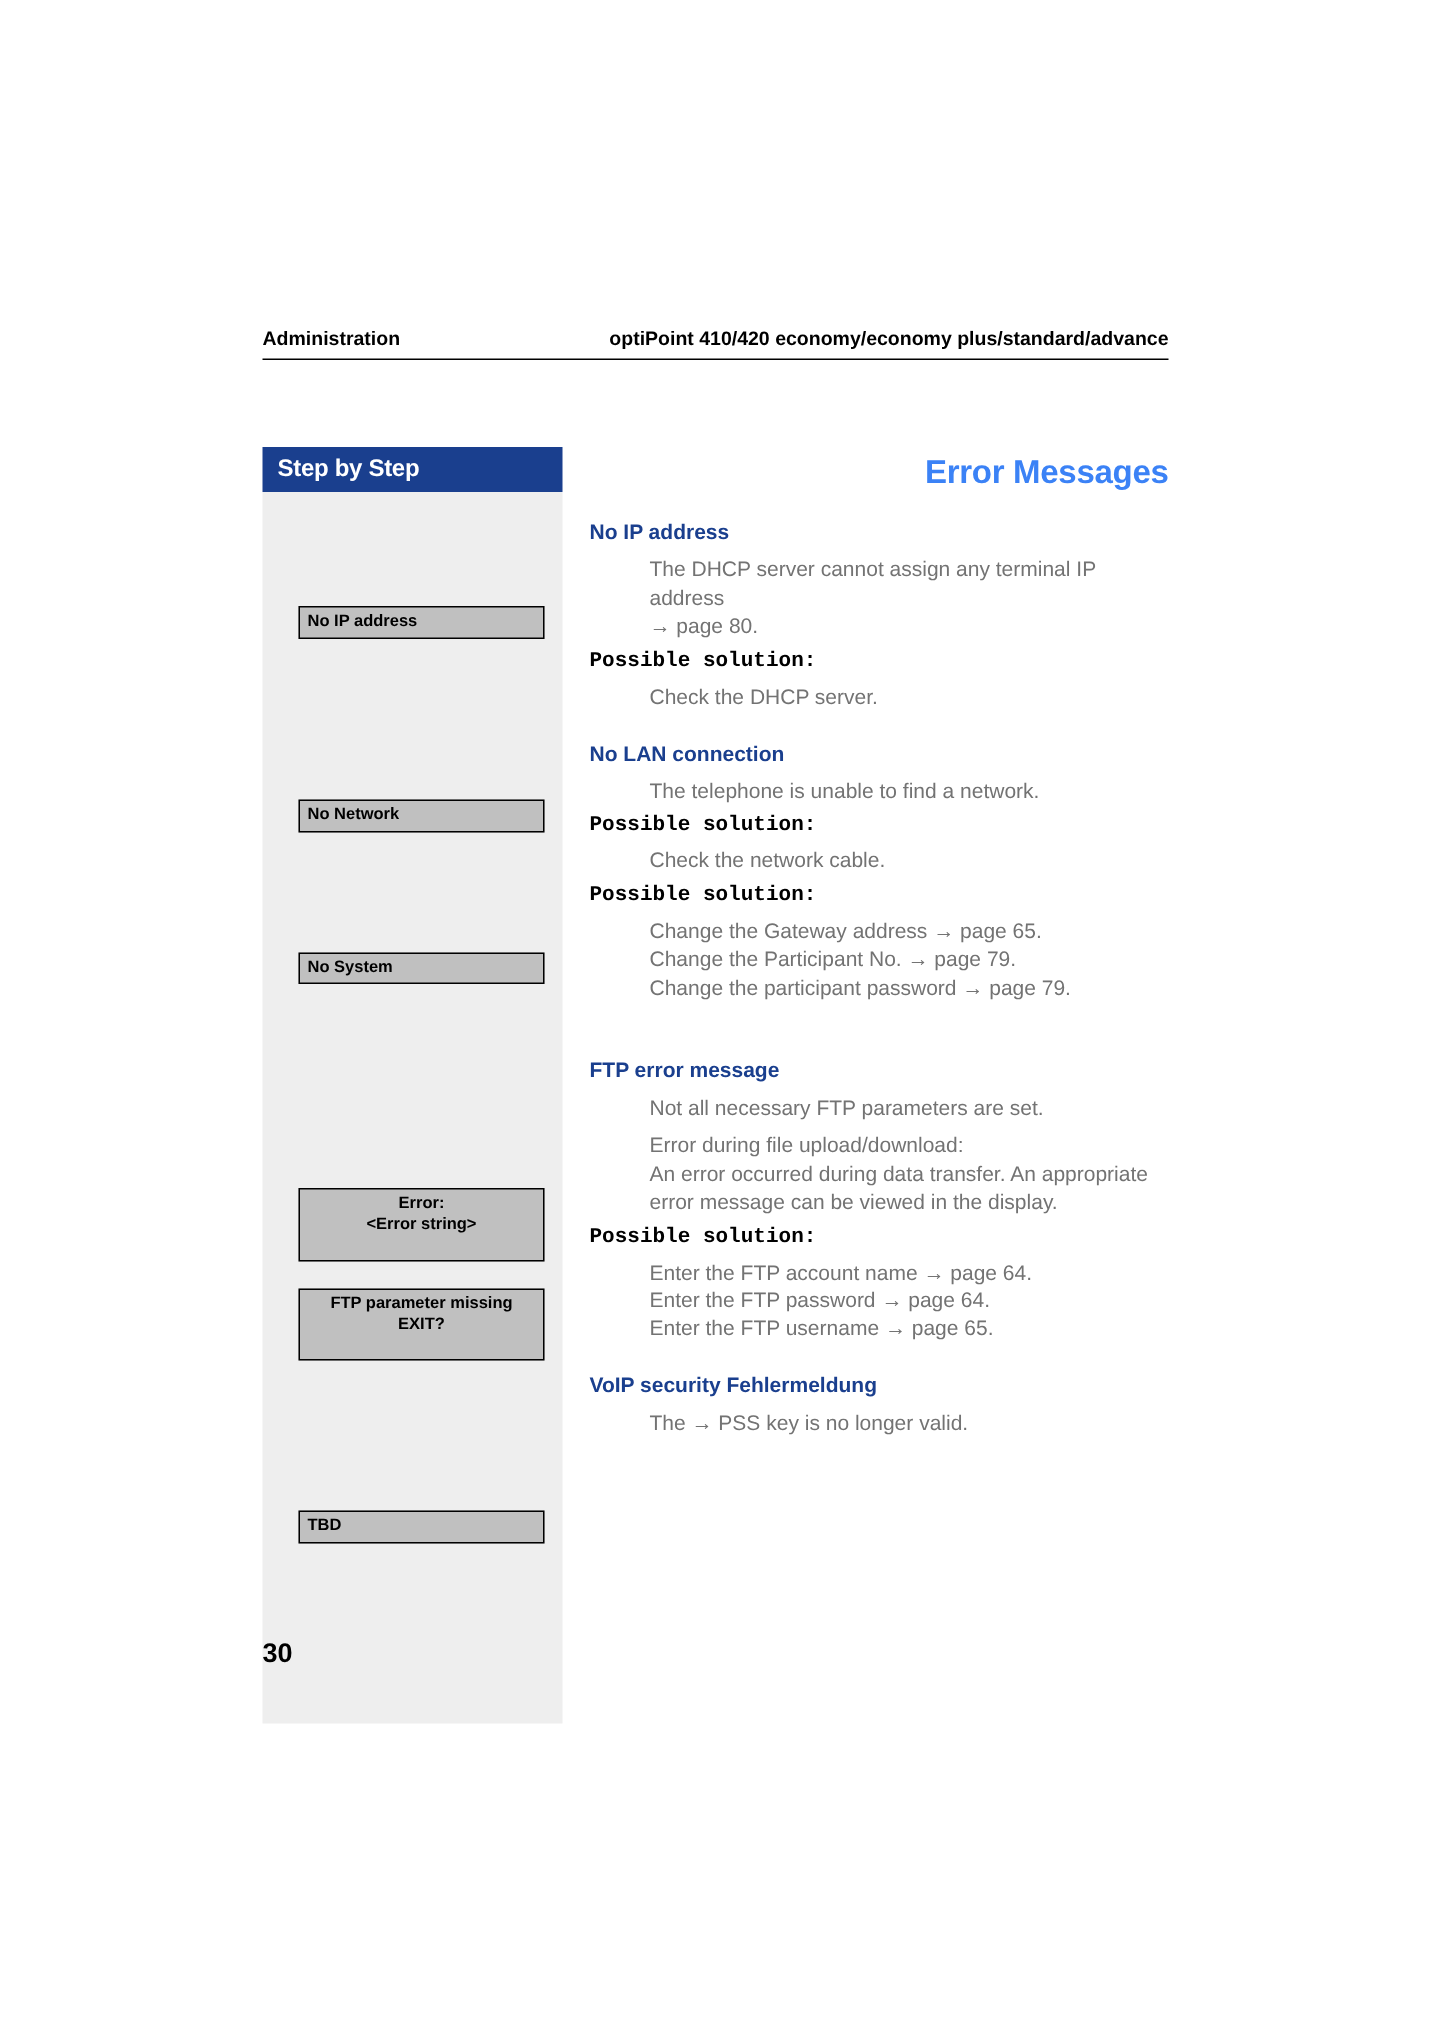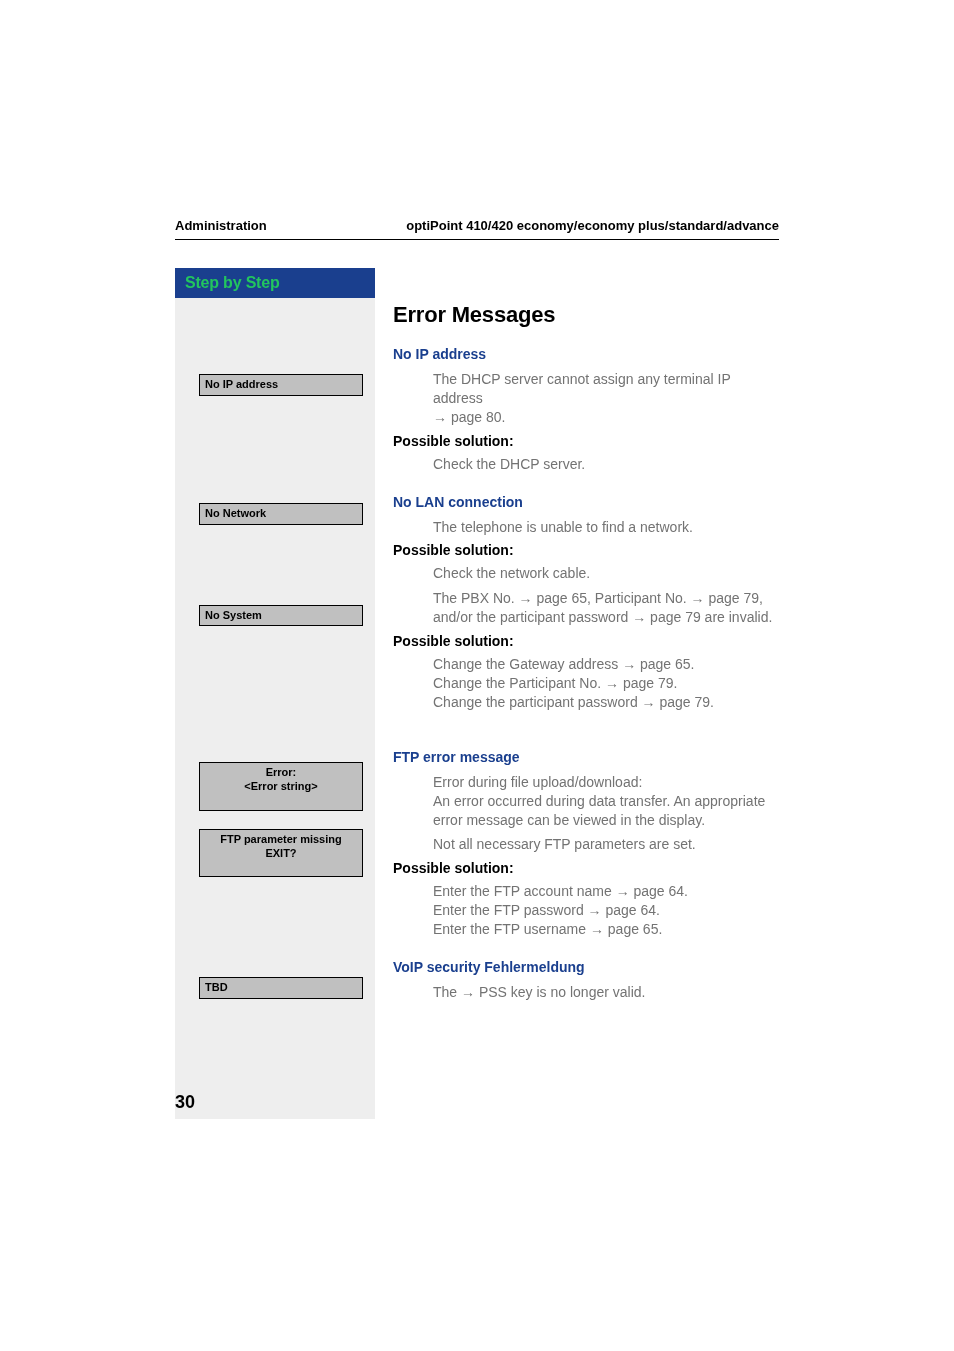--- a/index.html
+++ b/index.html
@@ -36,26 +36,27 @@
     gap: 18px;
     align-items: flex-start;
   }
   .sidebar {
     width: 200px;
     flex-shrink: 0;
     position: relative;
   }
   .sidebar-title {
     background: #1a3f8e;
-    color: #22c55e;
+    color: #ffffff;
     font-weight: bold;
     font-size: 16px;
     padding: 6px 10px;
     font-family: Arial, sans-serif;
     letter-spacing: -0.2px;
+    margin-top: 30px;
   }
   .sidebar-body {
     background: #eeeeee;
     min-height: 800px;
     padding: 10px 0 0 0;
   }
   .display-box {
     border: 1px solid #000;
     background: #c0c0c0;
     font-size: 11px;
@@ -67,45 +68,47 @@
   }
   .display-box.two-line {
     padding: 3px 5px 16px 5px;
     text-align: center;
   }
   .main {
     flex: 1;
     padding-top: 34px;
   }
   .h2 {
-    color: #000000;
+    color: #3b82f6;
     font-size: 22px;
     font-weight: bold;
     margin-bottom: 18px;
     letter-spacing: -0.2px;
+    text-align: right;
   }
   .h3 {
     color: #1a3f8e;
     font-size: 14px;
     font-weight: bold;
     margin-bottom: 8px;
     margin-top: 14px;
   }
   .body-text {
     font-size: 14px;
     color: #737373;
     line-height: 1.35;
     margin-bottom: 6px;
     margin-left: 40px;
   }
   .bold {
     font-weight: bold;
     font-size: 14px;
     margin-top: 6px;
     margin-bottom: 6px;
+    font-family: Liberation Mono, monospace;
   }
   .arrow {
     font-family: Arial, sans-serif;
   }
   .page-num {
     position: absolute;
     left: 175px;
     bottom: 238px;
     font-weight: bold;
     font-size: 18px;
@@ -165,36 +168,33 @@
         <span class="arrow">→</span><span> page 80.</span>
       </div>
       <div class="bold">Possible solution:</div>
       <div class="body-text">Check the DHCP server.</div>
 
       <div class="h3" style="margin-top:20px">No LAN connection</div>
       <div class="body-text">The telephone is unable to find a network.</div>
       <div class="bold">Possible solution:</div>
       <div class="body-text">Check the network cable.</div>
 
-      <div class="body-text">
-        <span>The PBX No. </span><span class="arrow">→</span><span> page 65, Participant No. </span><span class="arrow">→</span><span> page 79, and/or the participant password </span><span class="arrow">→</span><span> page 79 are invalid.</span>
-      </div>
       <div class="bold">Possible solution:</div>
       <div class="body-text">
         <span>Change the Gateway address </span><span class="arrow">→</span><span> page 65.</span><br>
         <span>Change the Participant No. </span><span class="arrow">→</span><span> page 79.</span><br>
         <span>Change the participant password </span><span class="arrow">→</span><span> page 79.</span>
       </div>
 
       <div class="h3" style="margin-top:37px">FTP error message</div>
+      <div class="body-text" style="margin-top:6px">Not all necessary FTP parameters are set.</div>
       <div class="body-text">
         <span>Error during file upload/download:</span><br>
         <span>An error occurred during data transfer. An appropriate error message can be viewed in the display.</span>
       </div>
-      <div class="body-text" style="margin-top:6px">Not all necessary FTP parameters are set.</div>
       <div class="bold">Possible solution:</div>
       <div class="body-text">
         <span>Enter the FTP account name </span><span class="arrow">→</span><span> page 64.</span><br>
         <span>Enter the FTP password </span><span class="arrow">→</span><span> page 64.</span><br>
         <span>Enter the FTP username </span><span class="arrow">→</span><span> page 65.</span>
       </div>
 
       <div class="h3" style="margin-top:20px">VoIP security Fehlermeldung</div>
       <div class="body-text">
         <span>The </span><span class="arrow">→</span><span> PSS key is no longer valid.</span>

